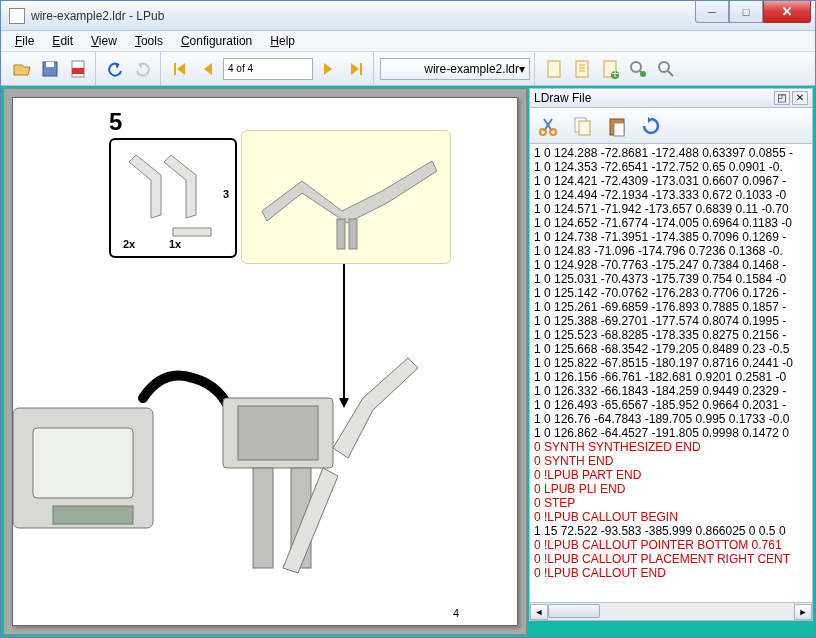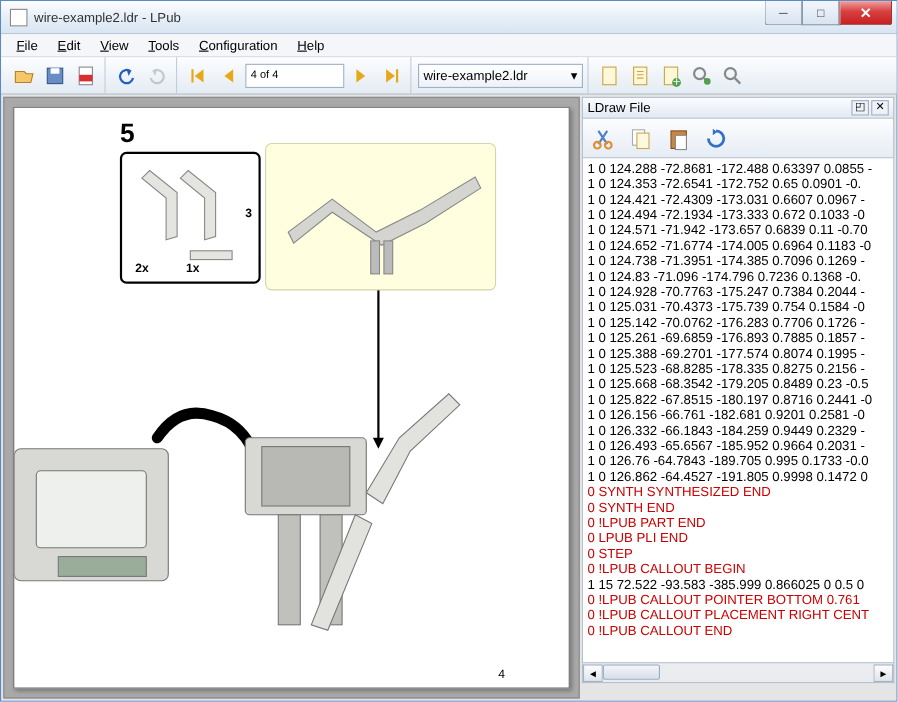--- a/index.html
+++ b/index.html
@@ -1,32 +1,32 @@
 <!DOCTYPE html>
 <html><head>
 <meta charset="utf-8">
 <style>
 *{box-sizing:border-box;margin:0;padding:0;font-family:"Segoe UI",Tahoma,sans-serif;font-size:12px}
 body{background:#fff;overflow:hidden}
-.window{width:816px;height:638px;border:1px solid #5a8ac6;background:#e5e5e5;display:flex;flex-direction:column}
+.window{width:816px;height:638px;border:1px solid #5a8ac6;background:#14b8a6;display:flex;flex-direction:column}
 .titlebar{height:30px;background:linear-gradient(#fdfefe,#e8f0f8 45%,#d8e6f3);display:flex;align-items:center;padding:0 0 0 8px;border-bottom:1px solid #b8c8d8}
 .titlebar .app-icon{width:16px;height:16px;background:#fff;border:1px solid #888;margin-right:6px}
 .titlebar .title{flex:1;color:#333}
 .win-btns{display:flex;height:100%}
 .win-btn{width:34px;height:22px;margin-top:0;border:1px solid #8a9aac;border-top:none;background:linear-gradient(#f2f6fb,#d8e4f0);display:flex;align-items:center;justify-content:center;color:#444;font-size:11px}
 .win-btn.min{border-radius:0 0 0 3px}
 .win-btn.close{width:48px;background:linear-gradient(#f0a0a0,#d84040 45%,#c82020);color:#fff;border-color:#a03030;border-radius:0 0 3px 0;margin-right:4px;font-weight:bold;font-size:13px}
 .menubar{height:21px;background:#f4f6f9;display:flex;align-items:center;padding:0 6px;gap:2px;border-bottom:1px solid #d8dde4}
 .menubar span{padding:0 8px;cursor:default}
 .menubar span u{text-decoration:underline}
 .toolbar{height:34px;background:linear-gradient(#fcfdff,#e4ebf3);border-bottom:1px solid #b4bfcf;display:flex;align-items:center;padding:0 4px;gap:2px}
 .tool-sect{display:flex;align-items:center;gap:2px;padding:0 4px;height:100%;border-right:1px solid #c2ccda}
 .tool-btn{width:26px;height:26px;display:flex;align-items:center;justify-content:center;border-radius:3px}
 .page-input{width:90px;height:22px;border:1px solid #a0b0c8;background:#fff;padding:0 4px;font-size:10px}
-.file-select{width:150px;height:22px;border:1px solid #a0b0c8;background:linear-gradient(#fff,#eef2f8);padding:0 4px;display:flex;align-items:center;justify-content:space-between}
+.file-select{width:150px;height:22px;border:1px solid #a0b0c8;background:linear-gradient(#fff,#eef2f8);padding:0 4px;display:flex;align-items:center;justify-content:flex-end}
 .content{flex:1;display:flex;min-height:0}
 .main-pane{flex:1;background:#a9a9a9;padding:8px;overflow:hidden;border:1px solid #888;margin:2px}
 .page{width:100%;height:100%;background:#fff;position:relative;border:1px solid #666;box-shadow:2px 2px 4px rgba(0,0,0,.3)}
 .step-num{position:absolute;top:10px;left:96px;font-size:24px;font-weight:bold;font-family:Arial}
 .callout-box{position:absolute;top:40px;left:96px;width:128px;height:120px;border:2px solid #000;border-radius:6px;background:#fff}
 .callout-box .qty{position:absolute;font-size:11px;font-weight:bold;font-family:Arial}
 .assembly-bg{position:absolute;top:32px;left:228px;width:210px;height:134px;background:#ffffe0;border-radius:6px;border:1px solid #d4d4a8}
 .pointer-line{position:absolute;top:166px;left:330px;width:2px;height:140px;background:#000}
 .pointer-head{position:absolute;top:300px;left:326px;width:0;height:0;border-left:5px solid transparent;border-right:5px solid transparent;border-top:10px solid #000}
 .page-num{position:absolute;bottom:6px;right:58px;font-size:11px;font-family:Arial}
@@ -250,21 +250,21 @@
       <div class="code-area">
         <div class="code-inner" id="code-inner">
             <div>1 0 124.288 -72.8681 -172.488 0.63397 0.0855 -</div>
             <div>1 0 124.353 -72.6541 -172.752 0.65 0.0901 -0.</div>
             <div>1 0 124.421 -72.4309 -173.031 0.6607 0.0967 -</div>
             <div>1 0 124.494 -72.1934 -173.333 0.672 0.1033 -0</div>
             <div>1 0 124.571 -71.942 -173.657 0.6839 0.11 -0.70</div>
             <div>1 0 124.652 -71.6774 -174.005 0.6964 0.1183 -0</div>
             <div>1 0 124.738 -71.3951 -174.385 0.7096 0.1269 -</div>
             <div>1 0 124.83 -71.096 -174.796 0.7236 0.1368 -0.</div>
-            <div>1 0 124.928 -70.7763 -175.247 0.7384 0.2044 -</div>
+            <div>1 0 124.928 -70.7763 -175.247 0.7384 0.1468 -</div>
             <div>1 0 125.031 -70.4373 -175.739 0.754 0.1584 -0</div>
             <div>1 0 125.142 -70.0762 -176.283 0.7706 0.1726 -</div>
             <div>1 0 125.261 -69.6859 -176.893 0.7885 0.1857 -</div>
             <div>1 0 125.388 -69.2701 -177.574 0.8074 0.1995 -</div>
             <div>1 0 125.523 -68.8285 -178.335 0.8275 0.2156 -</div>
             <div>1 0 125.668 -68.3542 -179.205 0.8489 0.23 -0.5</div>
             <div>1 0 125.822 -67.8515 -180.197 0.8716 0.2441 -0</div>
             <div>1 0 126.156 -66.761 -182.681 0.9201 0.2581 -0</div>
             <div>1 0 126.332 -66.1843 -184.259 0.9449 0.2329 -</div>
             <div>1 0 126.493 -65.6567 -185.952 0.9664 0.2031 -</div>

